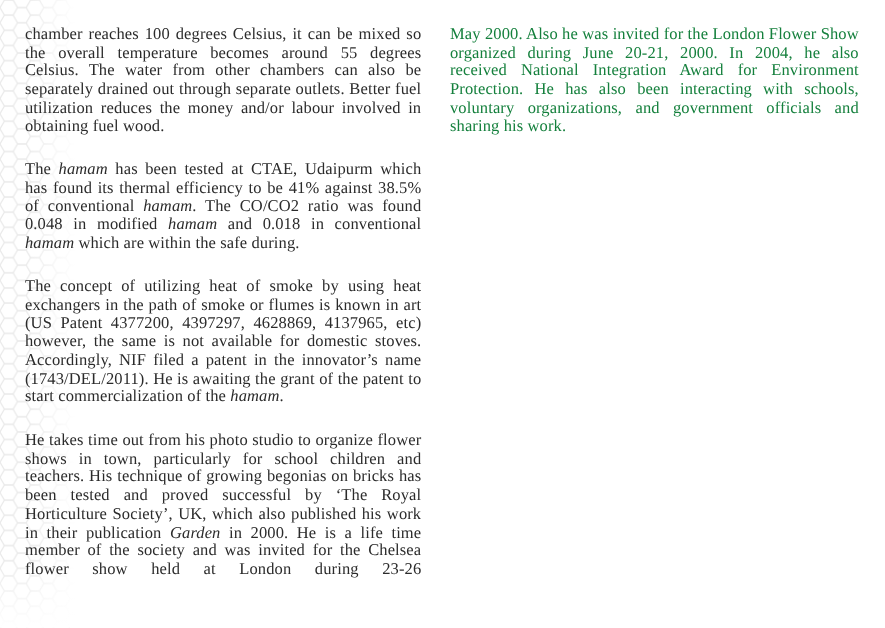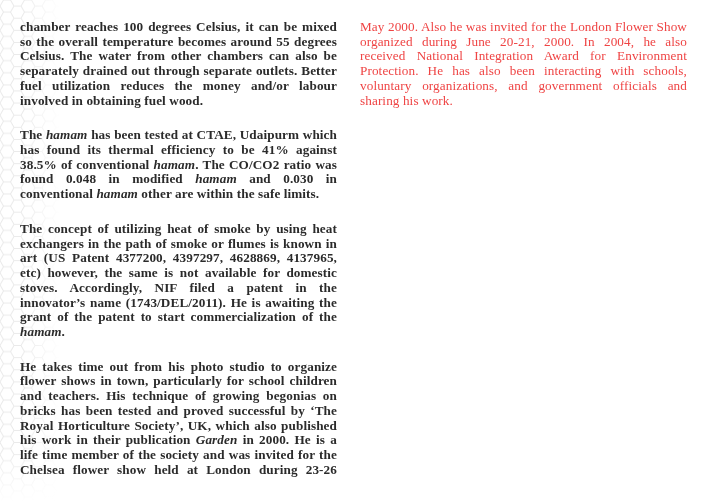--- a/index.html
+++ b/index.html
@@ -31,21 +31,21 @@
   }
   .col {
     position: absolute;
     top: 20px;
     z-index: 2;
     font-size: 13.2px;
     line-height: 14.72px;
     text-align: justify;
     letter-spacing: 0.1px;
   }
-  .col-left  { left: 20px;  width: 317px; font-weight: bold; }
+  .col-left  { left: 20px;  width: 317px; }
   .col-right { left: 360px; width: 327px; }
   .para { margin: 0 0 20px 0; }
   .para i { font-style: italic; }
 </style>
 </head>
 <body style="background: rgb(255, 255, 255);">
 
 <div class="page">
 
   <div class="hex-wrap">
@@ -64,22 +64,22 @@
         </linearGradient>
       </defs>
       <rect x="0" y="0" width="60" height="502" fill="url(#hexpat)"></rect>
       <rect x="22" y="0" width="38" height="502" fill="url(#fadeRight)"></rect>
       <rect x="0" y="450" width="60" height="52" fill="url(#fadeBottom)"></rect>
     </svg>
   </div>
 
   <div class="col col-left" style="color: rgb(43, 43, 43);">
       <p class="para"><span>chamber reaches 100 degrees Celsius, it can be mixed so the overall temperature becomes around 55 degrees Celsius.  The water from other chambers can also be separately drained out through separate outlets. Better fuel utilization reduces the money and/or labour involved in obtaining fuel wood.</span></p>
-      <p class="para"><span>The </span><i>hamam</i><span> has been tested at CTAE, Udaipurm which has found its thermal efficiency to be 41% against 38.5% of conventional </span><i>hamam</i><span>. The CO/CO2 ratio was found 0.048 in modified </span><i>hamam</i><span> and 0.030 in conventional </span><i>hamam</i><span> other are within the safe limits.</span></p>
+      <p class="para"><span>The </span><i>hamam</i><span> has been tested at CTAE, Udaipurm which has found its thermal efficiency to be 41% against 38.5% of conventional </span><i>hamam</i><span>. The CO/CO2 ratio was found 0.048 in modified </span><i>hamam</i><span> and 0.018 in conventional </span><i>hamam</i><span> which are within the safe during.</span></p>
       <p class="para"><span>The concept of utilizing heat of smoke by using heat exchangers in the path of smoke or flumes is known in art (US Patent 4377200, 4397297, 4628869, 4137965, etc) however, the same is not available for domestic stoves. Accordingly, NIF filed a patent in the innovator’s name (1743/DEL/2011). He is awaiting the grant of the patent to start commercialization of the </span><i>hamam</i><span>.</span></p>
       <p class="para" style="text-align-last: justify;"><span>He takes time out from his photo studio to organize flower shows in town, particularly for school children and teachers. His technique of growing begonias on bricks has been tested and proved successful by ‘The Royal Horticulture Society’, UK, which also published his work in their publication </span><i>Garden</i><span> in 2000. He is a life time member of the society and was invited for the Chelsea flower show held at London during 23-26</span></p>
     </div>
 
-  <div class="col col-right" style="color: #ef4444;">
+  <div class="col col-right" style="color: #15803d;">
       <p class="para"><span>May 2000. Also he was invited for the London Flower Show organized during June 20-21, 2000. In 2004, he also received National Integration Award for Environment Protection. He has also been interacting with schools, voluntary organizations, and government officials and sharing his work.</span></p>
     </div>
 
 </div>
 
 </body></html>

